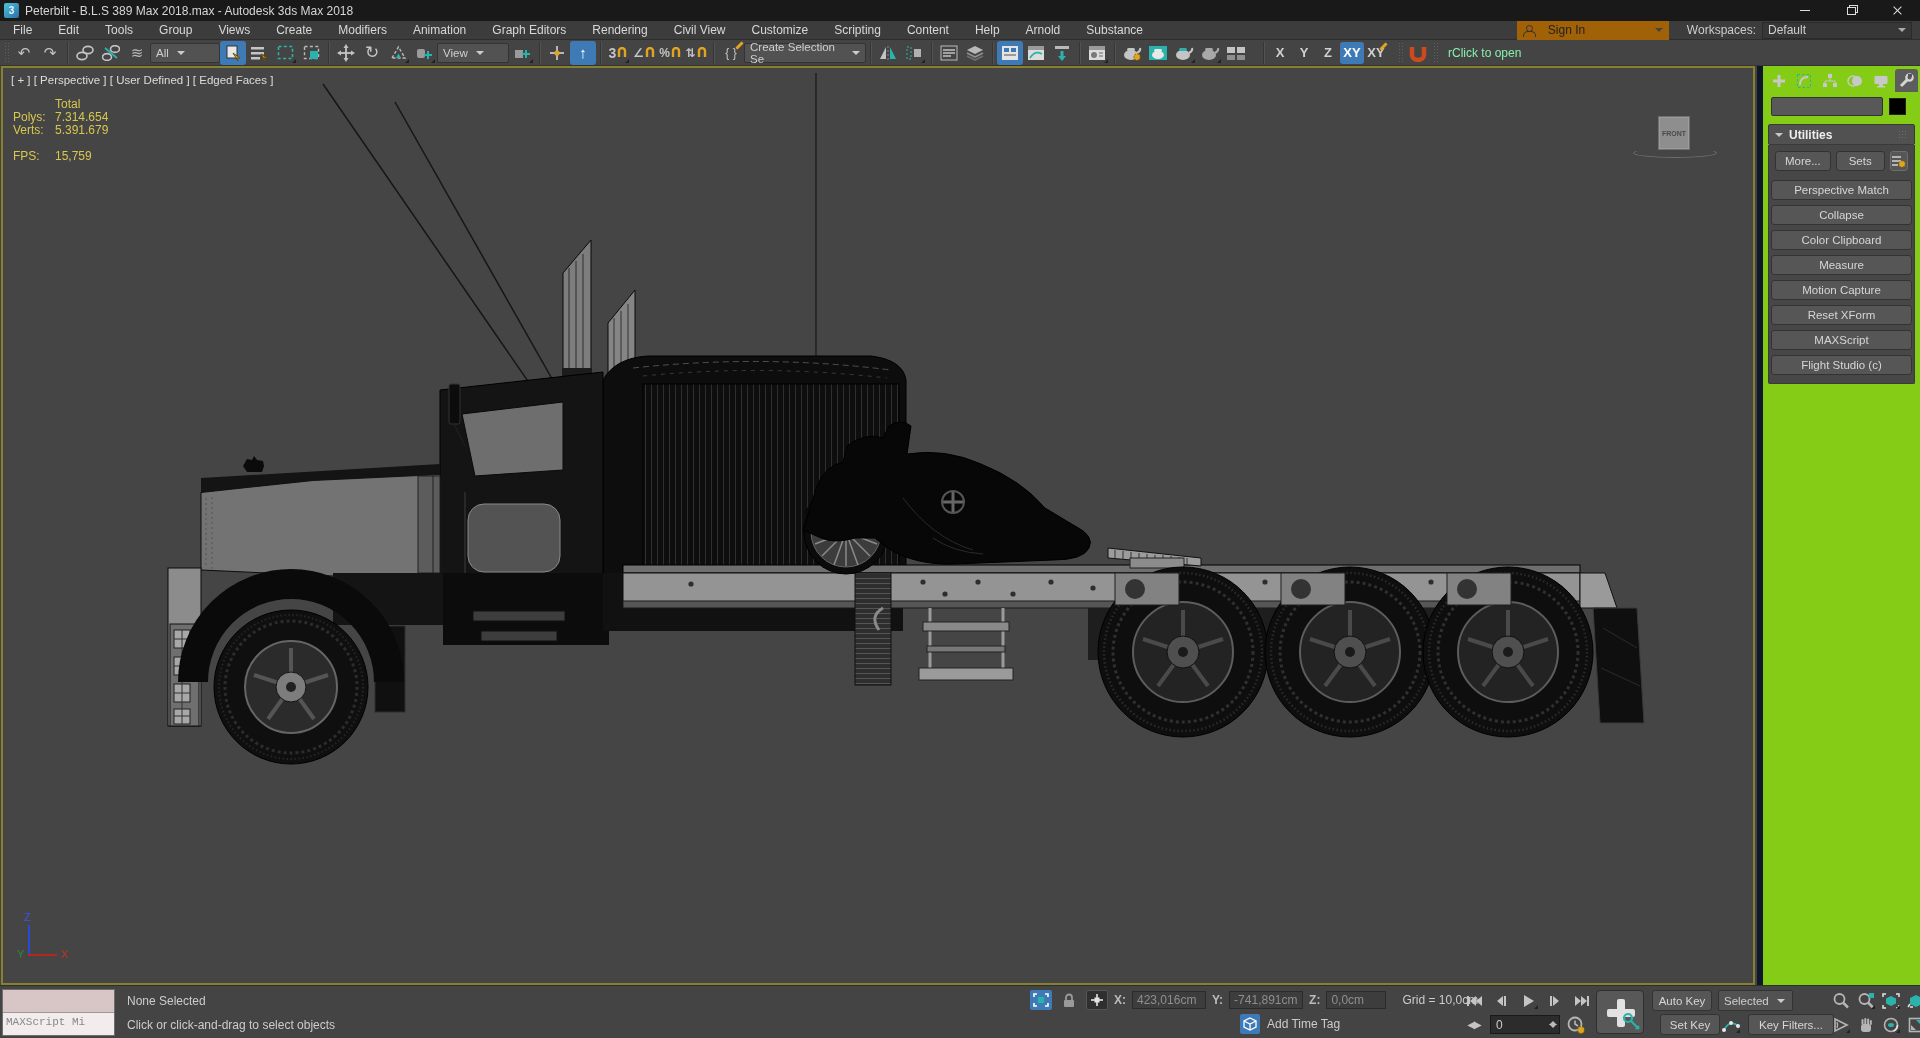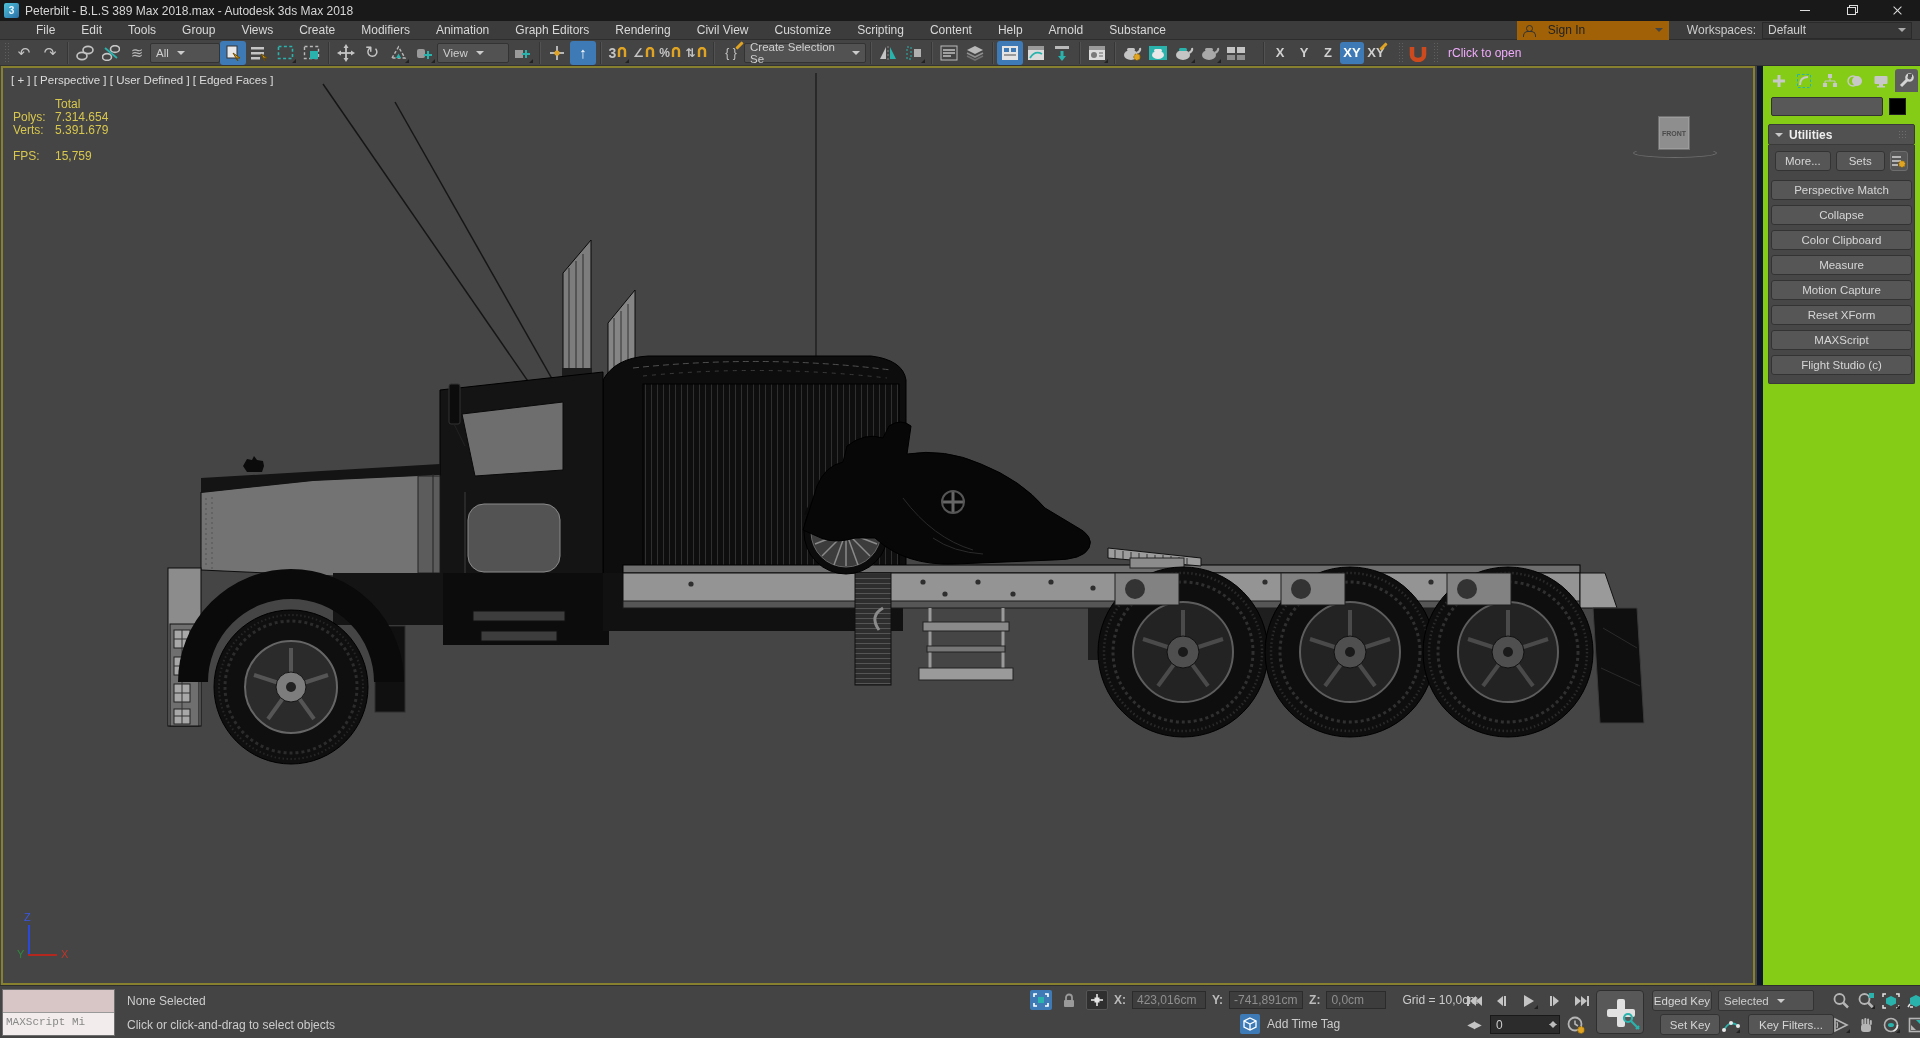--- a/index.html
+++ b/index.html
@@ -18,21 +18,21 @@
   .winbtn { width:46px; height:21px; display:flex; align-items:center; justify-content:center; }
   .glyph-min { width:10px; height:1px; background:#ddd; }
   .glyph-max { width:9px; height:8px; border:1px solid #ddd; box-shadow:2px -2px 0 -1px #191919,2px -2px 0 0 #ddd; }
   .glyph-close { position:relative; width:11px; height:11px; }
   .glyph-close::before,.glyph-close::after { content:''; position:absolute; left:5px; top:0;
     width:1px; height:11px; background:#ddd; }
   .glyph-close::before { transform:rotate(45deg);} .glyph-close::after { transform:rotate(-45deg);}
 
   
   #menubar { position:absolute; left:0; top:21px; width:1920px; height:19px; background:#3c3c3c;
-    display:flex; align-items:center; border-bottom:1px solid #2d2d2d;padding-left:23px; }
+    display:flex; align-items:center; border-bottom:1px solid #2d2d2d; }
   .menu-item { padding:0 13px; color:#d8d8d8; font-size:12px; line-height:19px; }
   #signin { margin-left:auto; width:152px; height:19px; background:#a16207; color:#222;
     display:flex; align-items:center; padding:0 6px; gap:14px;justify-content:center; }
   .person-ico { width:11px; height:11px; position:relative; }
   .person-ico::before { content:''; position:absolute; left:3px; top:0; width:5px; height:5px;
     border:1px solid #333; border-radius:50%; }
   .person-ico::after { content:''; position:absolute; left:0; top:6px; width:11px; height:5px;
     border:1px solid #333; border-bottom:none; border-radius:5px 5px 0 0; }
   .dd-arrow { width:0; height:0; border:4px solid transparent; border-top-color:#444;
     margin-left:auto; transform:translateY(2px); }
@@ -54,21 +54,21 @@
   .fly::after { content:''; position:absolute; right:2px; bottom:2px; width:0; height:0;
     border-left:4px solid transparent; border-bottom:4px solid #222; }
   .dd { height:20px; background:#525252; border:1px solid #333; border-radius:2px;
     display:flex; align-items:center; padding:0 5px; color:#cfcfcf; font-size:11.5px; flex:none; }
   .dd .dd-arrow { border-top-color:#ccc; margin-left:8px; }
   .axisbtn { min-width:24px; height:22px; display:flex; align-items:center; justify-content:center;
     color:#d0d0d0; font-weight:bold; font-size:13px; border-radius:3px; flex:none; position:relative; }
   .axisbtn.hl { background:#3e7bb6; color:#fff; }
   .pencil { position:absolute; right:0; top:3px; width:9px; height:3px; background:#e0a422;
     transform:rotate(-45deg); border-radius:1px; }
-  #open-hint { color:#f0abfc; font-size:12px; margin-left:8px; }
+  #open-hint { color:#86efac; font-size:12px; margin-left:8px; }
 
   
   #main { position:absolute; left:0; top:66px; width:1920px; height:919px; }
   #viewport { position:absolute; left:1px; top:0; width:1754px; height:919px; background:#454545;
     border:2px solid #87802f; overflow:hidden; }
   #vp-label { position:absolute; left:8px; top:6px; color:#dcdcdc; font-size:11.5px; }
   #vp-stats { position:absolute; left:10px; top:30px; color:#d8c74e; font-size:12px; line-height:13px; }
   #vp-stats .row { display:grid; grid-template-columns:34px auto; column-gap:8px; }
   #vp-stats .spacer { height:13px; }
   #viewcube { position:absolute; left:1628px; top:34px; width:90px; height:62px; }
@@ -135,21 +135,21 @@
   #anim-zone { position:absolute; left:1462px; top:0; width:458px; height:53px; }
   .trow { position:absolute; display:flex; align-items:center; gap:3px; }
   #transport { left:0; top:4px; }
   .tbtn { width:24px; height:21px; display:flex; align-items:center; justify-content:center; position:relative; }
   #bigkey { position:absolute; left:134px; top:4px; width:48px; height:44px; background:#585858;
     border:1px solid #2f2f2f; border-radius:4px; }
   #bigkey .plus-v { position:absolute; left:20px; top:8px; width:8px; height:28px; background:#e2e2e2; border-radius:2px; }
   #bigkey .plus-h { position:absolute; left:10px; top:18px; width:28px; height:8px; background:#e2e2e2; border-radius:2px; }
   #autokey { position:absolute; left:190px; top:4px; width:60px; height:21px; }
   #setkey  { position:absolute; left:190px; top:28px; width:60px; height:21px;margin-left:8px; }
-  #seldrop { position:absolute; left:256px; top:4px; width:96px; height:21px; }
+  #seldrop { position:absolute; left:256px; top:4px; width:75px; height:21px; }
   #keyfilters { position:absolute; left:286px; top:28px; width:86px; height:21px; }
   #keysteps { position:absolute; left:258px; top:28px; }
   #keymode { position:absolute; left:0; top:28px; width:24px; height:21px; color:#c4c4c4; font-size:10px;
     display:flex; align-items:center; justify-content:center; letter-spacing:-1px; }
   #framefield { position:absolute; left:28px; top:29px; width:70px; height:19px; background:#2c2c2c;
     border:1px solid #191919; color:#ccc; display:flex; align-items:center; padding:0 2px 0 5px; }
   #framefield .spin { margin-left:auto; display:flex; flex-direction:column; gap:1px; }
   #framefield .spin i { display:block; width:0; height:0; border:4px solid transparent; }
   #framefield .spin .up { border-bottom-color:#bbb; margin-bottom:-2px; }
   #framefield .spin .dn { border-top-color:#bbb; }
@@ -874,21 +874,21 @@
       </div>
       <div id="bigkey">
         <span class="plus-v"></span>
         <span class="plus-h"></span>
         <svg width="20" height="20" style="position:absolute;right:1px;bottom:1px;">
             <circle cx="6" cy="6" r="4" fill="none" stroke="#2ab3ad" stroke-width="2.2"></circle>
             <line x1="9" y1="9" x2="17" y2="17" stroke="#2ab3ad" stroke-width="2.2"></line>
             <line x1="14" y1="17" x2="17" y2="14" stroke="#2ab3ad" stroke-width="2.2"></line>
           </svg>
       </div>
-      <div class="btn" id="autokey">Edged Key</div>
+      <div class="btn" id="autokey">Auto Key</div>
       <div class="btn" id="setkey">Set Key</div>
       <div class="dd" id="seldrop">
         <span>Selected</span>
         <span class="dd-arrow"></span>
       </div>
       <span class="nbtn fly" id="keysteps">
           <svg width="18" height="16">
             <path d="M2,13 Q8,2 16,9" fill="none" stroke="#2ab3ad" stroke-width="1.8"></path>
             <circle cx="2" cy="13" r="2" fill="#e8e8e8"></circle>
             <circle cx="9" cy="6" r="2" fill="#e8e8e8"></circle>

